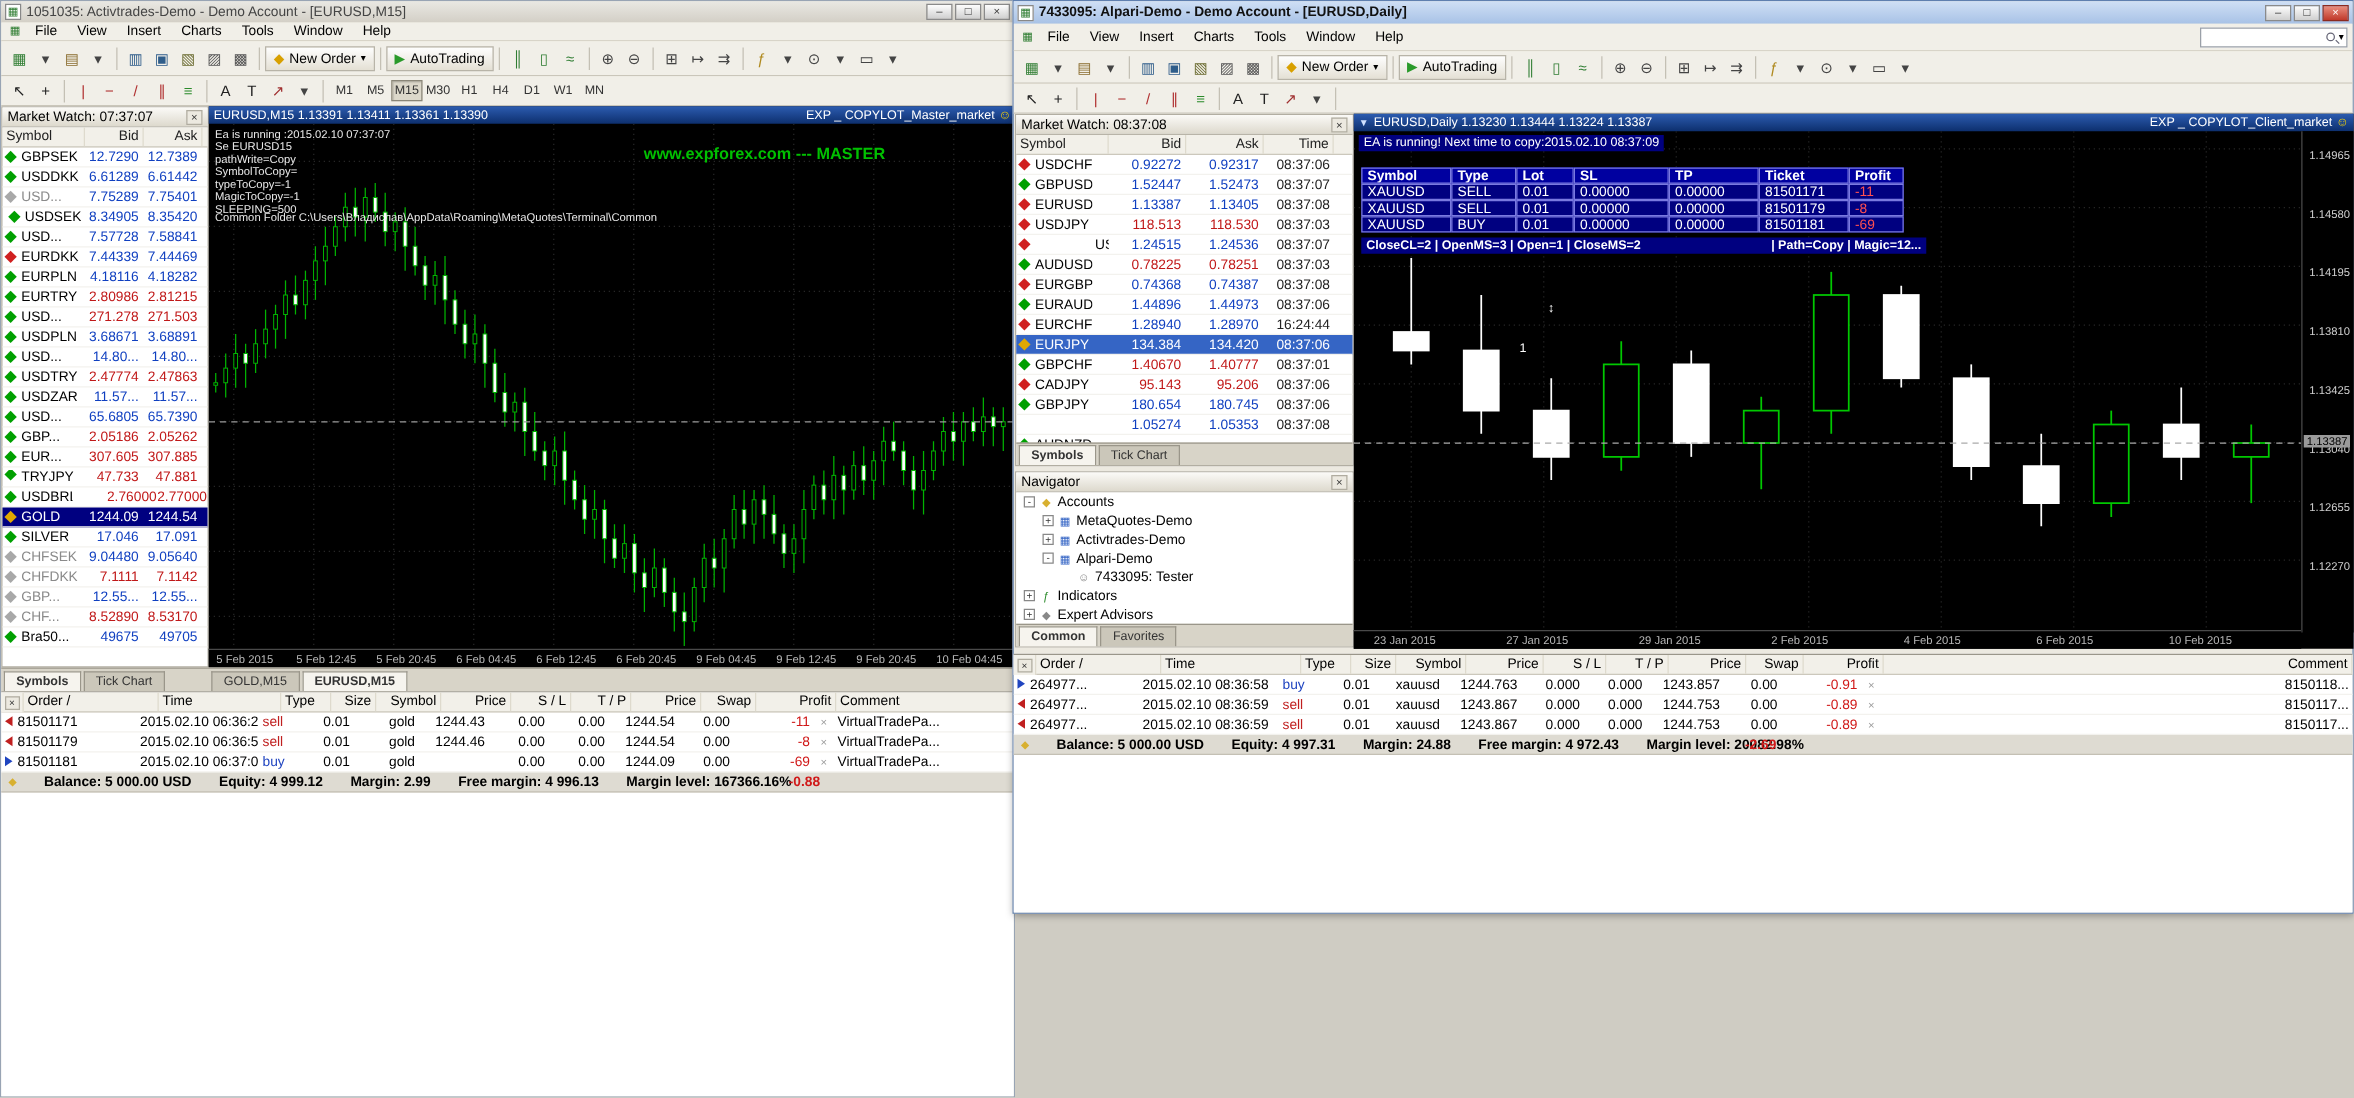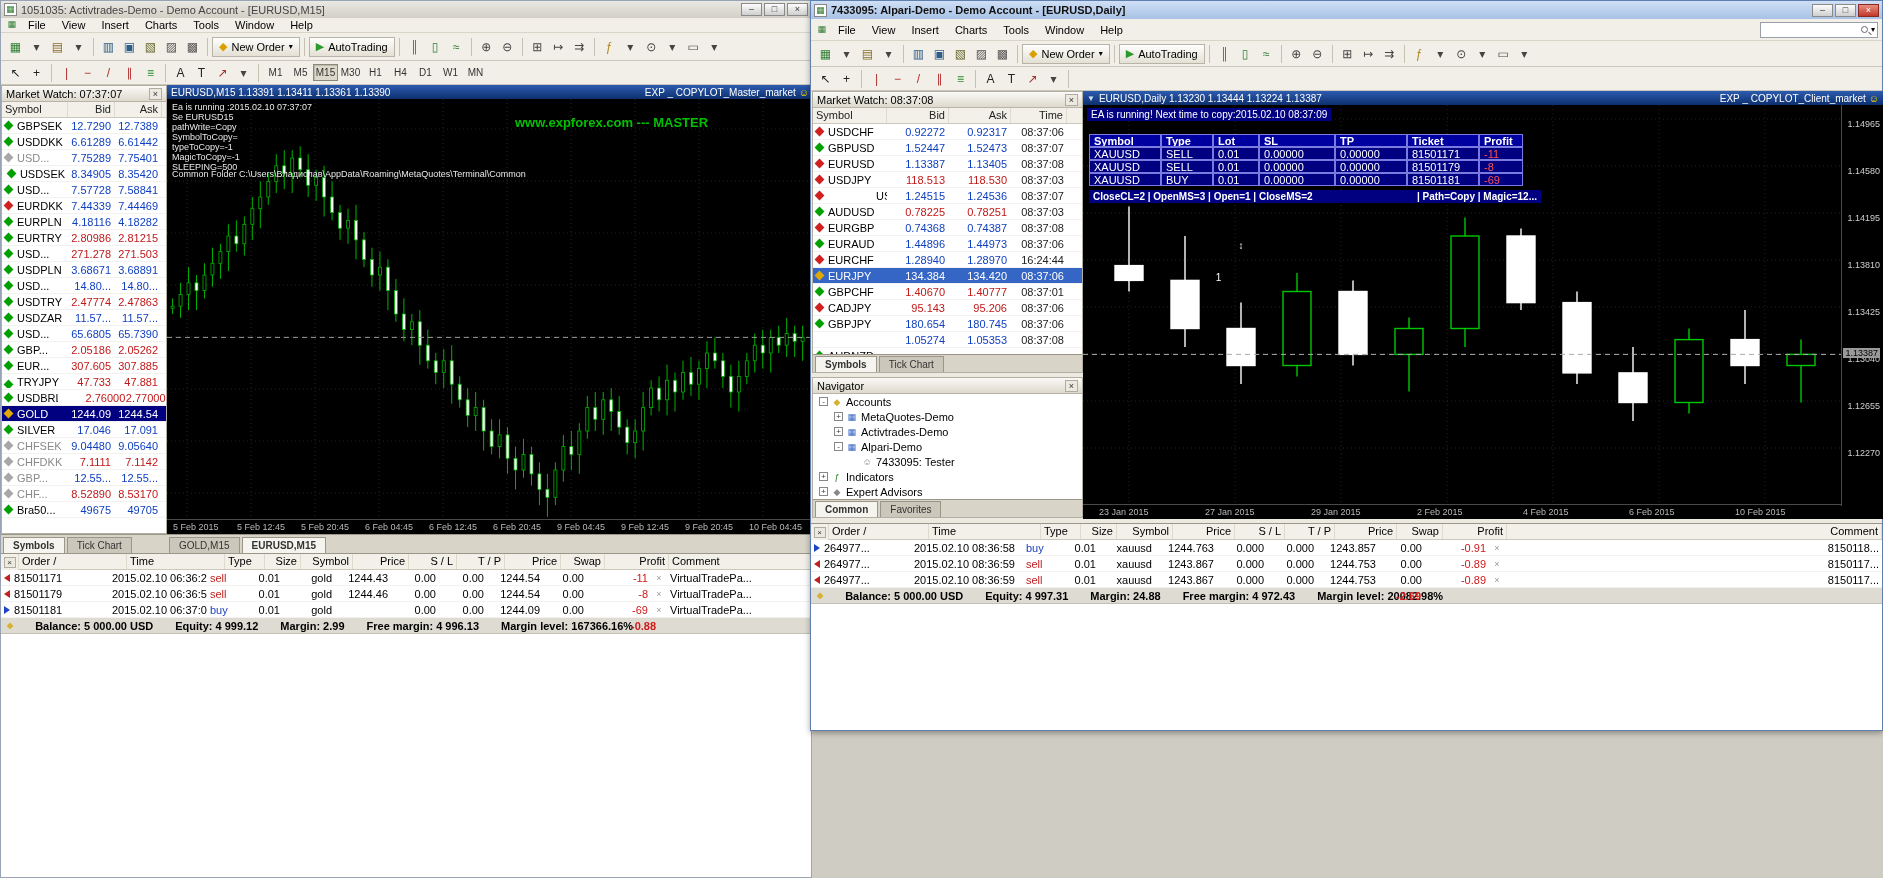--- a/index.html
+++ b/index.html
@@ -327,21 +327,21 @@
         </div>
         <div class="mw-row">
           <span class="symtext" style="width: 66px; display: inline-flex; align-items: center;">
             <span class="dm" style="background: rgb(0, 160, 0);"></span>
             <span class="symtext">EUR...</span>
           </span>
           <span class="num" style="width: 47px; color: rgb(192, 24, 24);">307.605</span>
           <span class="num" style="width: 47px; color: rgb(192, 24, 24);">307.885</span>
         </div>
         <div class="mw-row">
-          <span class="symtext" style="width: 66px; display: inline-flex; align-items: flex-end;">
+          <span class="symtext" style="width: 66px; display: inline-flex; align-items: flex-start;">
             <span class="dm" style="background: rgb(0, 160, 0);"></span>
             <span class="symtext">TRYJPY</span>
           </span>
           <span class="num" style="width: 47px; color: rgb(192, 24, 24);">47.733</span>
           <span class="num" style="width: 47px; color: rgb(192, 24, 24);">47.881</span>
         </div>
         <div class="mw-row">
           <span class="symtext" style="width: 66px; display: inline-flex; align-items: center;">
             <span class="dm" style="background: rgb(0, 160, 0);"></span>
             <span class="symtext">USDBRL</span>

